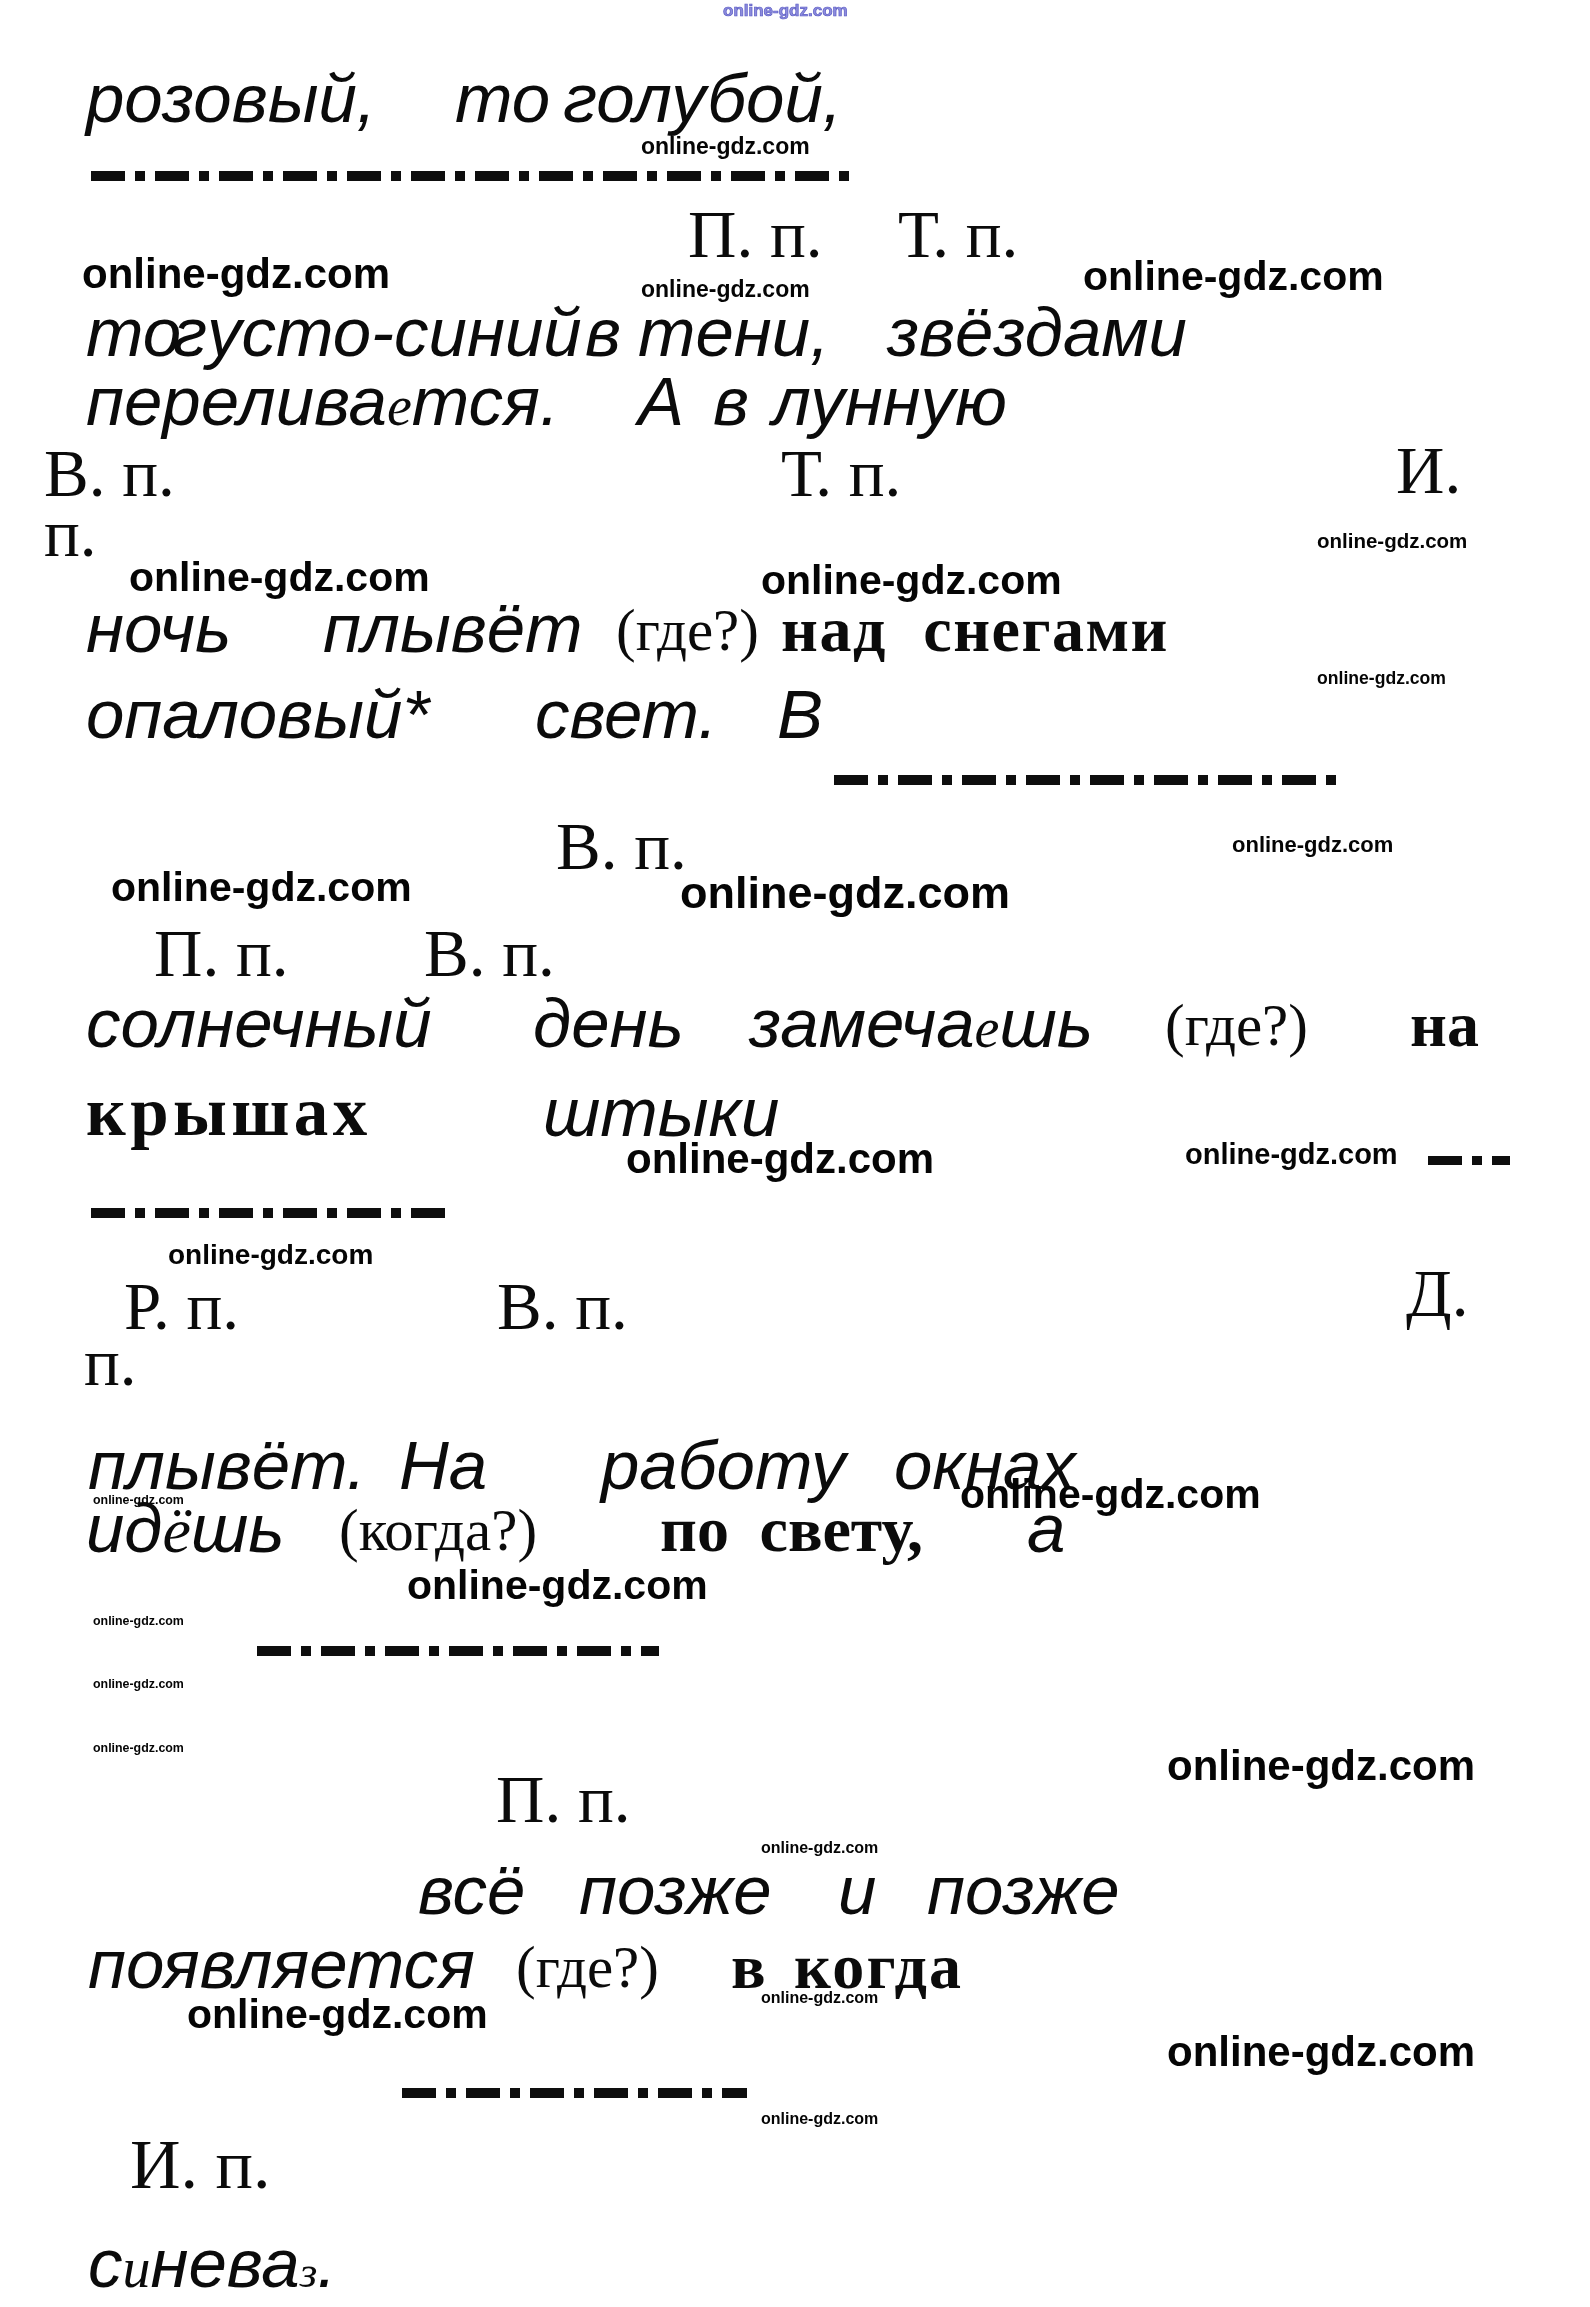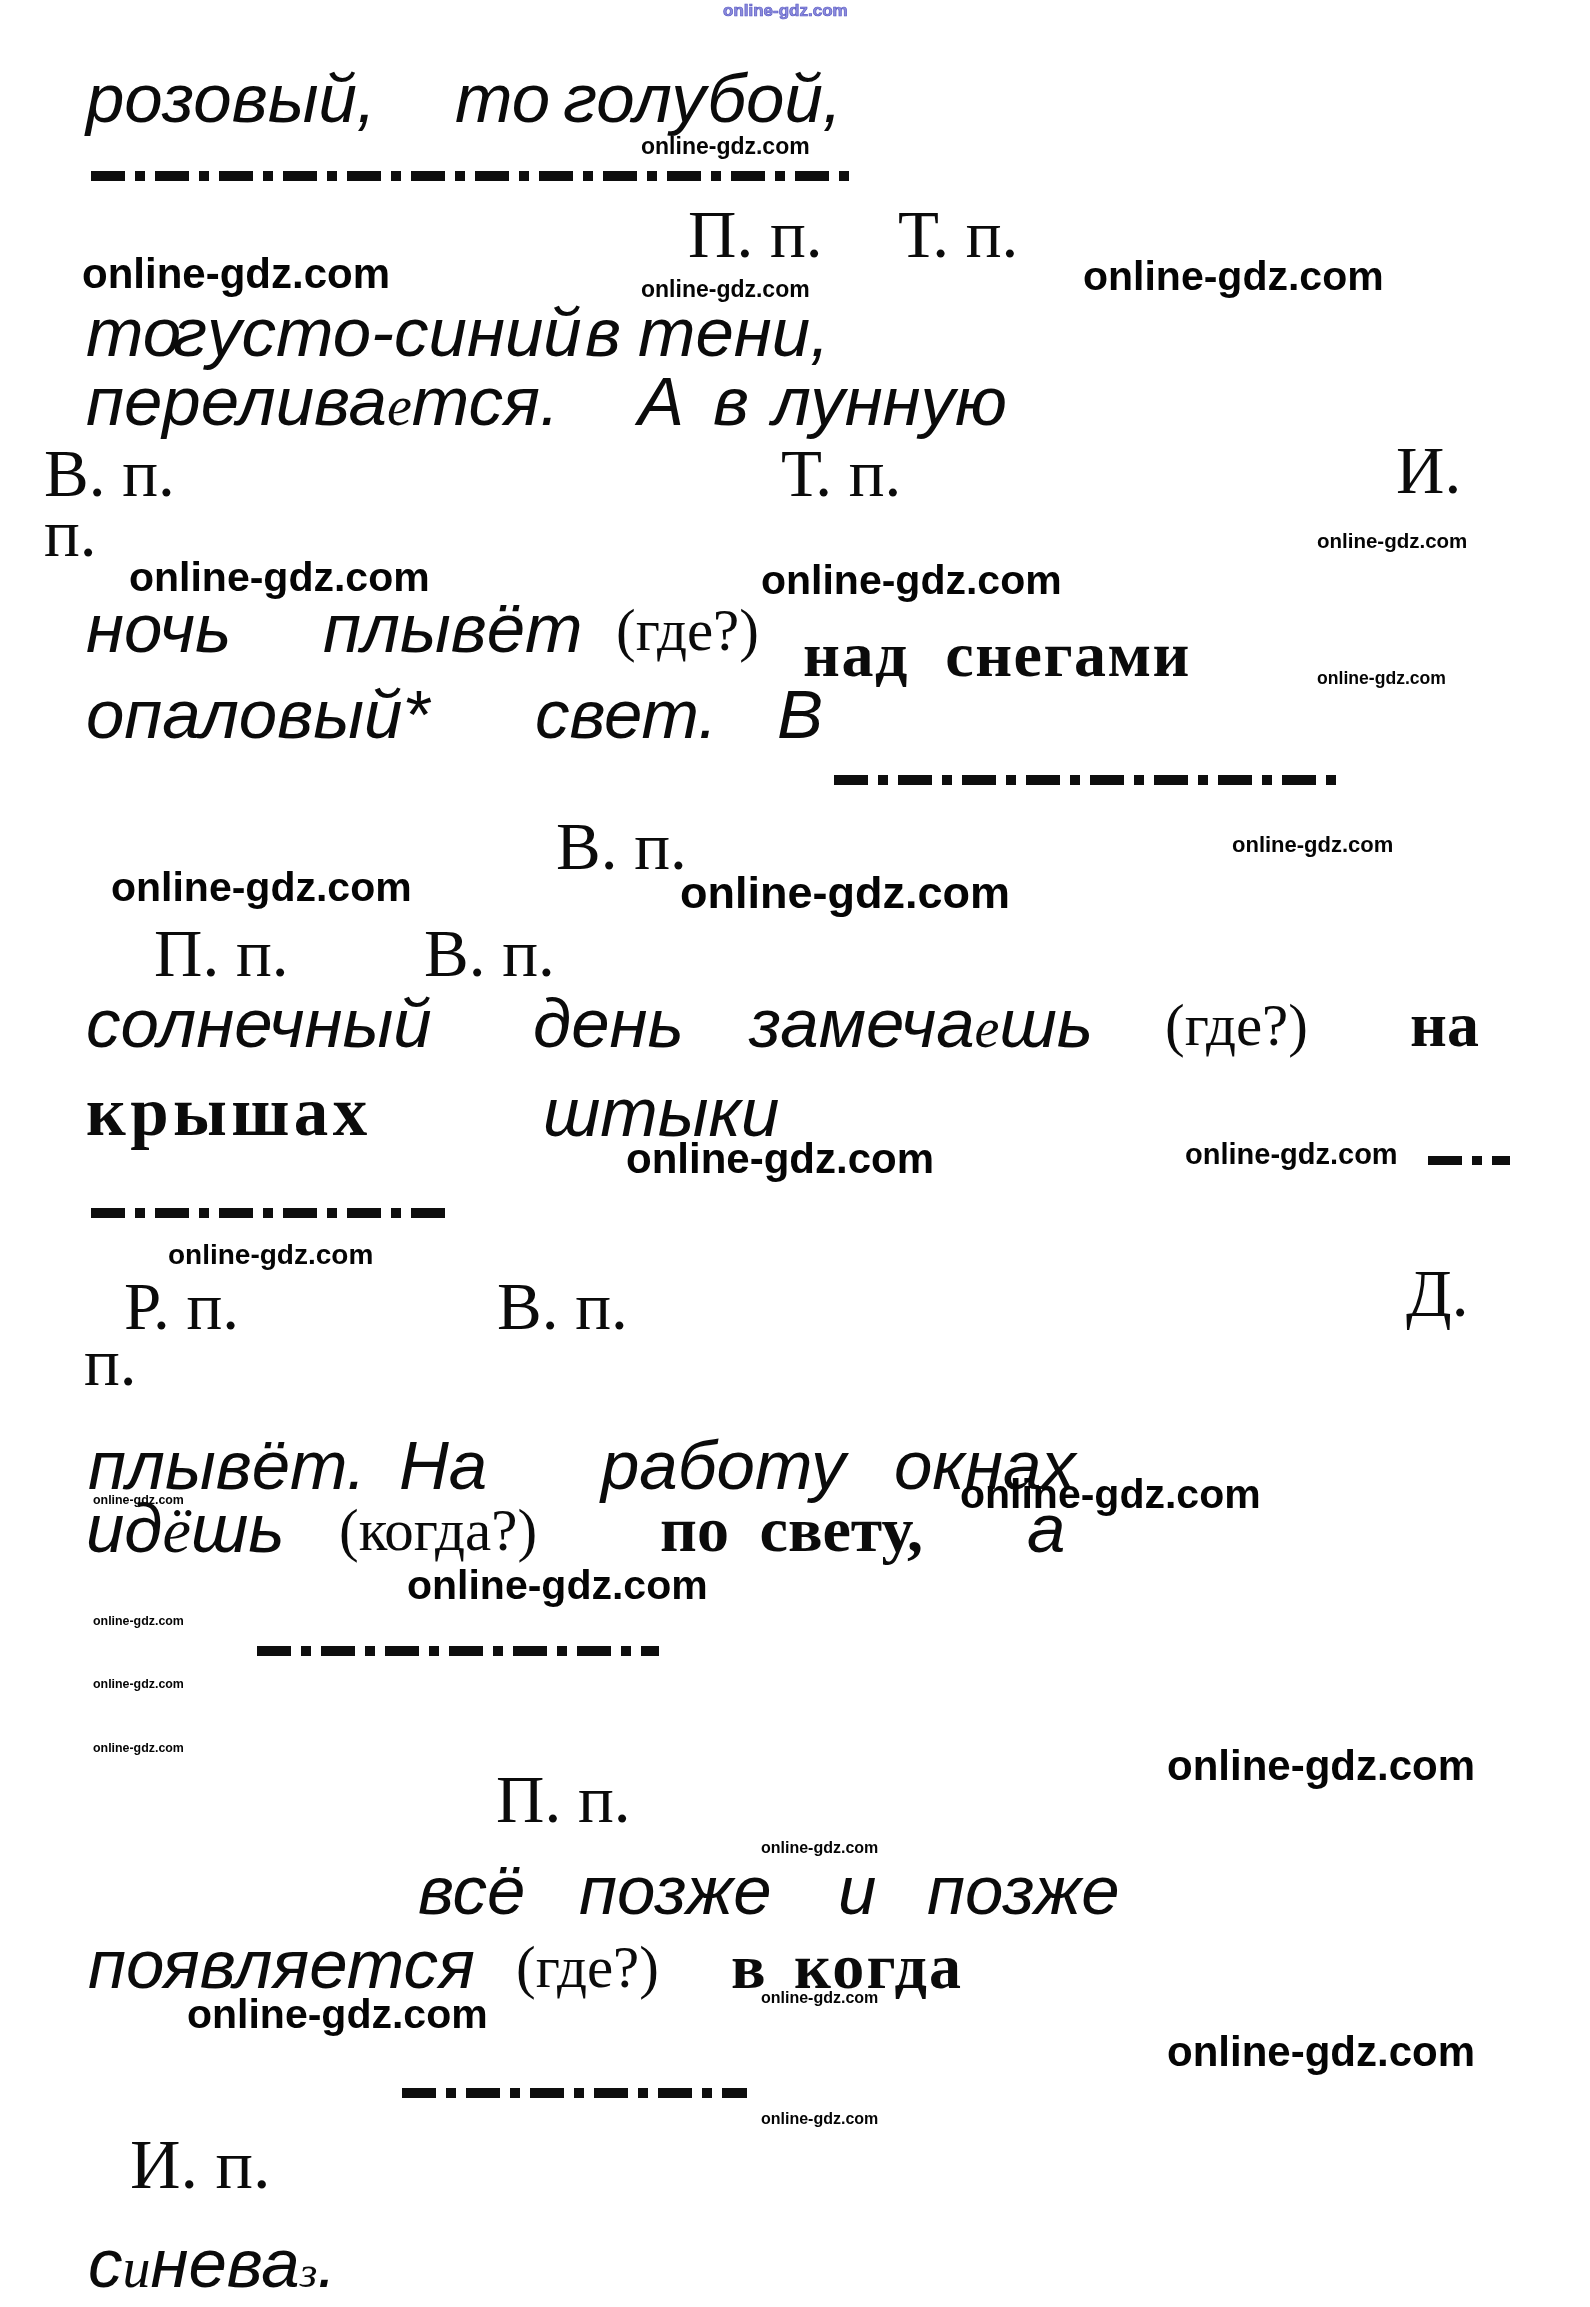--- a/index.html
+++ b/index.html
@@ -44,41 +44,42 @@
   <div class="el case" style="left:898px;top:201px;">Т. п.</div>
 
   <div class="el wm" style="left:82px;top:253px;font-size:42px;">online-gdz.com</div>
   <div class="el wm" style="left:641px;top:278px;font-size:23px;">online-gdz.com</div>
   <div class="el wm" style="left:1083px;top:256px;font-size:41px;">online-gdz.com</div>
 
   <div class="el sans" style="left:86px;top:298px;font-size:69px;">то</div>
   <div class="el sans" style="left:173px;top:298px;font-size:69px;">густо-синий</div>
   <div class="el sans" style="left:585px;top:298px;font-size:69px;">в</div>
   <div class="el sans" style="left:638px;top:298px;font-size:69px;">тени,</div>
+  <div class="el sans" style="left:887px;top:298px;font-size:69px;">звёздами</div>
 
   <div class="el sans" style="left:86px;top:367px;font-size:69px;">
     <span>перелива</span><span class="ins">е</span><span>тся.</span>
   </div>
   <div class="el sans" style="left:638px;top:367px;font-size:69px;">А</div>
   <div class="el sans" style="left:713px;top:367px;font-size:69px;">в</div>
   <div class="el sans" style="left:772px;top:367px;font-size:69px;">лунную</div>
 
   <div class="el case" style="left:44px;top:440px;">В. п.</div>
   <div class="el case" style="left:781px;top:440px;">Т. п.</div>
   <div class="el case" style="left:1396px;top:437px;">И.</div>
   <div class="el case" style="left:44px;top:500px;">п.</div>
 
   <div class="el wm" style="left:129px;top:557px;font-size:41px;">online-gdz.com</div>
   <div class="el wm" style="left:761px;top:560px;font-size:41px;">online-gdz.com</div>
   <div class="el wm" style="left:1317px;top:531px;font-size:20.5px;">online-gdz.com</div>
 
   <div class="el sans" style="left:86px;top:594px;font-size:69px;">ночь</div>
   <div class="el sans" style="left:323px;top:594px;font-size:69px;">плывёт</div>
   <div class="el q" style="left:616px;top:601px;">(где?)</div>
-  <div class="el bs" style="left:803px;top:598px;font-size:64px;word-spacing:19px;letter-spacing:1.5px;margin-top:25px;">над снегами</div>
+  <div class="el bs" style="left:781px;top:598px;font-size:64px;word-spacing:19px;letter-spacing:1.5px;">над снегами</div>
 
   <div class="el wm" style="left:1317px;top:670px;font-size:17.6px;">online-gdz.com</div>
 
   <div class="el sans" style="left:86px;top:680px;font-size:69px;">опаловый*</div>
   <div class="el sans" style="left:535px;top:680px;font-size:69px;">свет.</div>
   <div class="el sans" style="left:777px;top:680px;font-size:69px;">В</div>
 
   <div class="dash" style="left:834px;top:775px;width:511px;"></div>
 
   <div class="el case" style="left:556px;top:813px;">В. п.</div>

